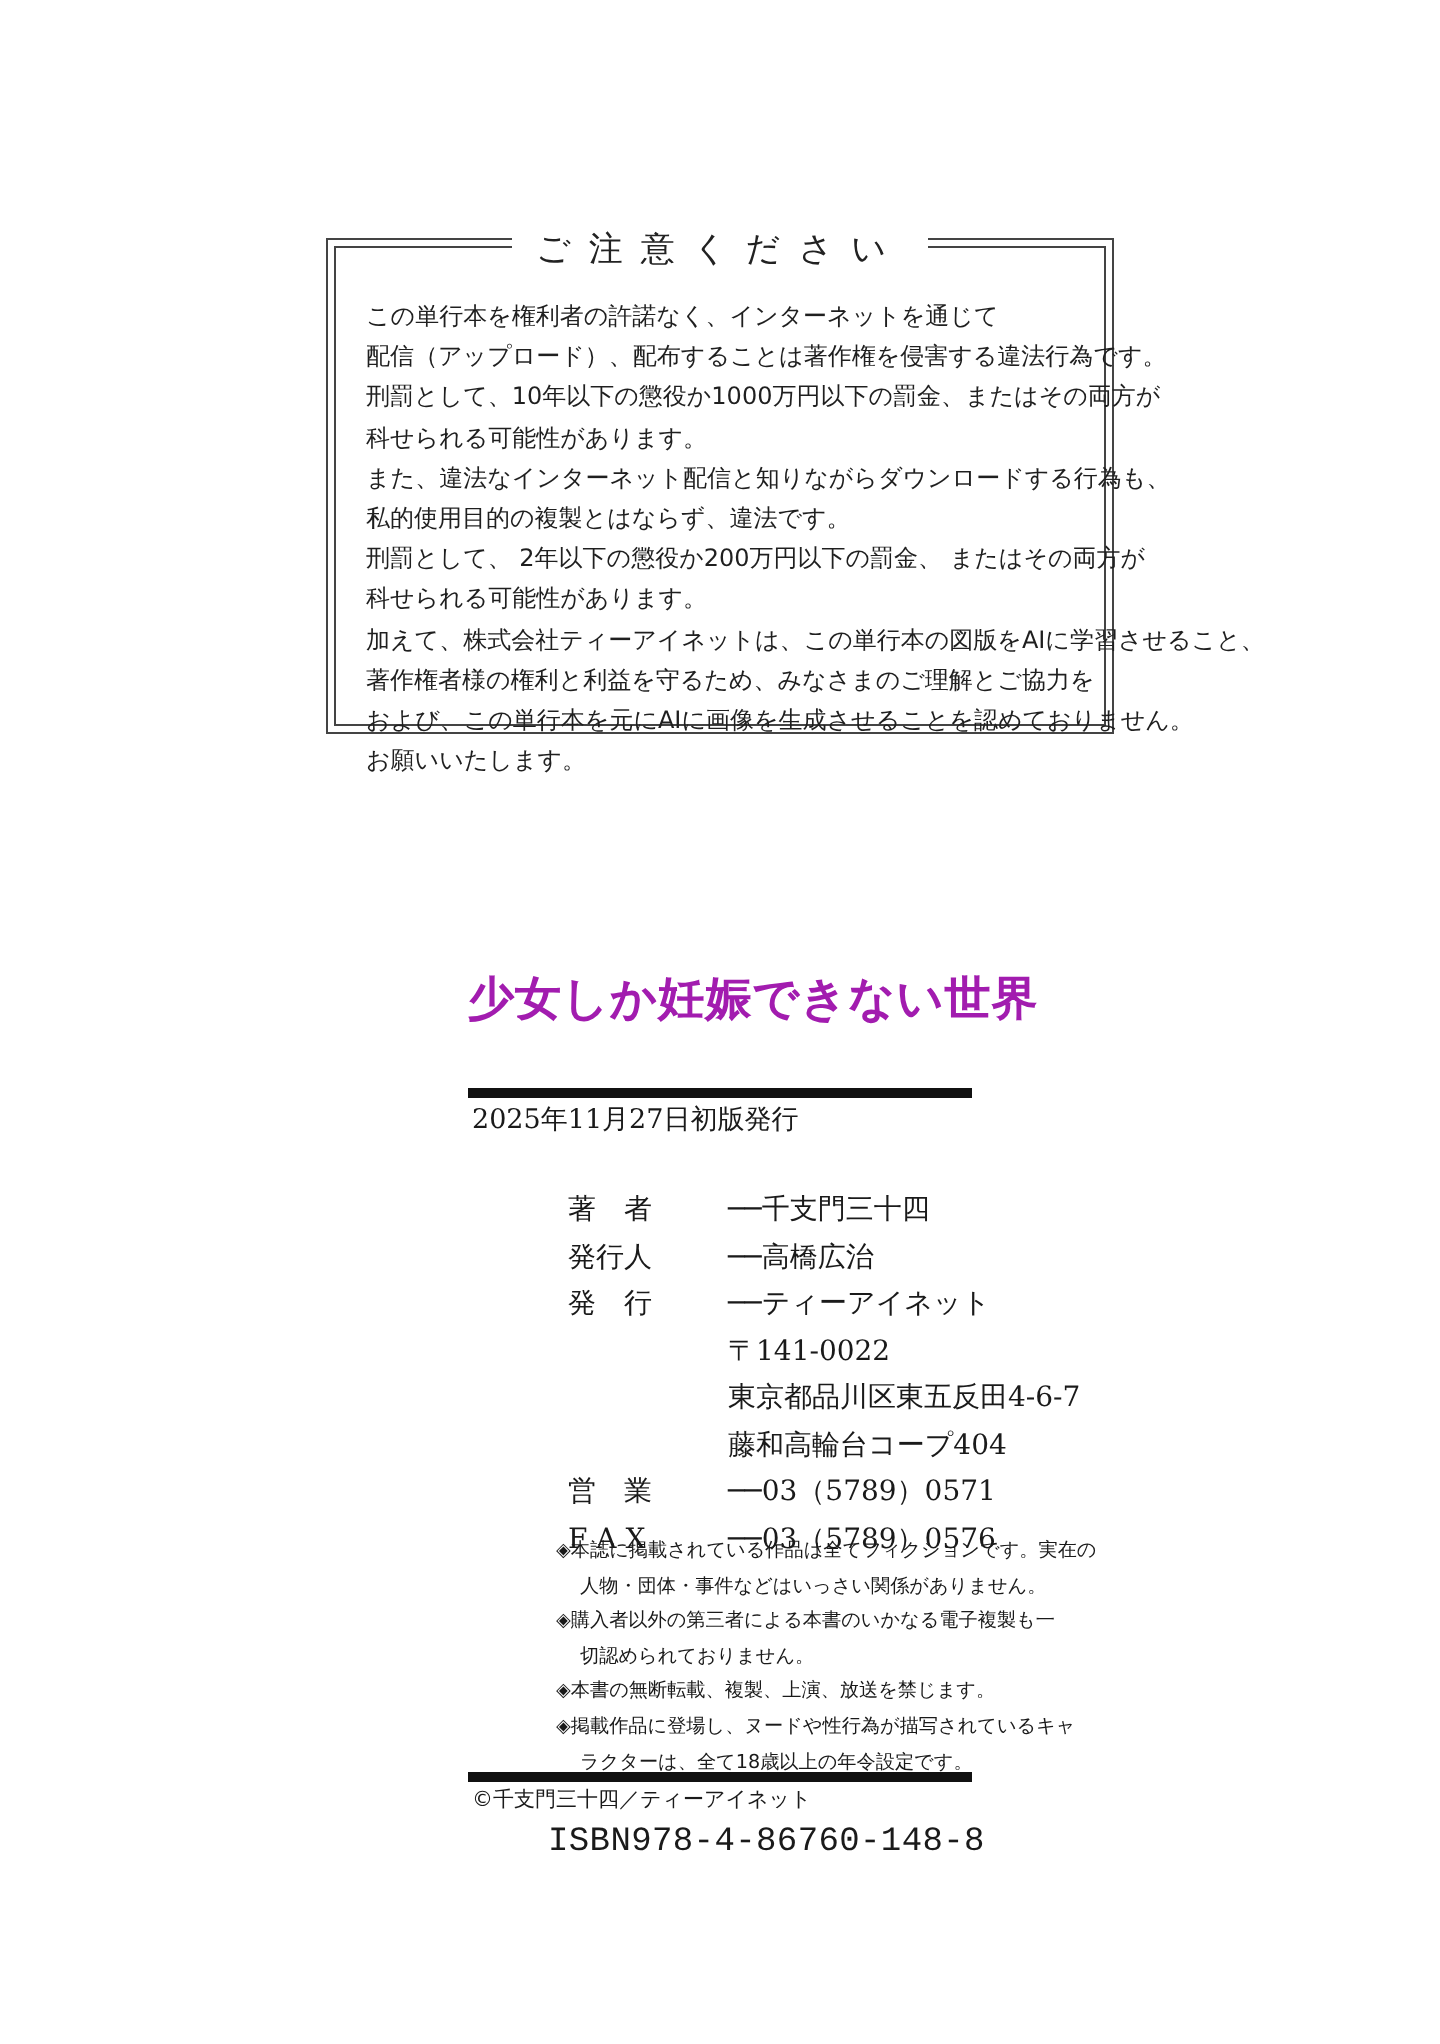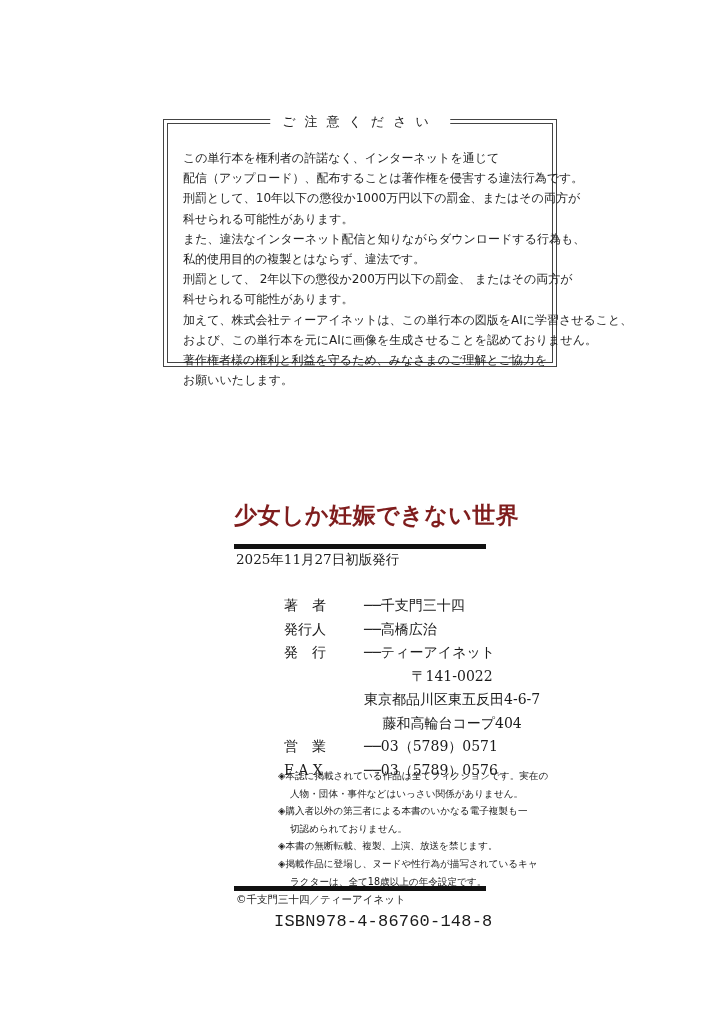--- a/index.html
+++ b/index.html
@@ -10,38 +10,38 @@
   .notice-box {
     position: absolute; left: 163px; top: 119px; width: 394px; height: 248px;
     border: 1px solid #444; box-sizing: border-box;
   }
   .notice-inner {
     position: absolute; left: 3px; top: 3px; right: 3px; bottom: 3px;
     border: 1px solid #444;
   }
   .notice-title {
     position: absolute; top: -11px; left: 50%; transform: translateX(-50%);
-    background: #fff; padding: 0 12px; font-size: 13px; letter-spacing: 9px; white-space: nowrap;
+    background: #fff; padding: 0 12px; font-size: 17px; letter-spacing: 9px; white-space: nowrap;
     font-family: "DejaVu Sans", sans-serif; color: #222;
   }
   .notice-body {
     position: absolute; left: 15px; top: 24px; right: 6px;
     font-size: 12px; line-height: 20.2px; font-family: "DejaVu Sans", sans-serif; color: #1f1f1f;
     white-space: nowrap;
   }
   .book-title {
-    position: absolute; left: 234px; top: 500px; font-size: 23px; font-weight: bold; letter-spacing: 0.5px;
-    font-family: Liberation Mono, monospace; color: #7f1d1d; white-space: nowrap;
+    position: absolute; left: 234px; top: 484px; font-size: 23px; font-weight: bold; letter-spacing: 0.5px;
+    font-family: Liberation Mono, monospace; color: #a21caf; white-space: nowrap;
   }
   .rule-thick { position: absolute; height: 5px; background: #111; }
   .pub-date { position: absolute; left: 236px; top: 551px; font-size: 13.5px; white-space: nowrap; }
   .credits { position: absolute; left: 236px; top: 594px; font-size: 14px; line-height: 23.5px; margin-left: 48px; }
   .credit-row { display: flex; white-space: nowrap; }
   .credit-label { width: 80px; display: inline-block; }
-  .credit-indent { padding-left: 80px; text-align: center; }
+  .credit-indent { padding-left: 80px; }
   .notes {
     position: absolute; left: 234px; top: 767px; font-size: 9.6px; line-height: 17.6px;
     font-family: "DejaVu Sans", sans-serif; white-space: nowrap; color: #1a1a1a; margin-left: 44px;
   }
   .note-cont { padding-left: 12px; }
   .copyright { position: absolute; left: 236px; top: 893px; font-size: 10.5px; font-family: "DejaVu Sans", sans-serif; white-space: nowrap; }
   .isbn { position: absolute; left: 274px; top: 912px; font-size: 17px; font-family: Liberation Mono, monospace; letter-spacing: 0.2px; white-space: nowrap; }
 </style>
 </head>
 <body>
@@ -52,22 +52,22 @@
     <div class="notice-body">
       <div>この単行本を権利者の許諾なく、インターネットを通じて</div>
       <div>配信（アップロード）、配布することは著作権を侵害する違法行為です。</div>
       <div>刑罰として、10年以下の懲役か1000万円以下の罰金、またはその両方が</div>
       <div>科せられる可能性があります。</div>
       <div>また、違法なインターネット配信と知りながらダウンロードする行為も、</div>
       <div>私的使用目的の複製とはならず、違法です。</div>
       <div>刑罰として、 2年以下の懲役か200万円以下の罰金、 またはその両方が</div>
       <div>科せられる可能性があります。</div>
       <div>加えて、株式会社ティーアイネットは、この単行本の図版をAIに学習させること、</div>
+      <div>著作権者様の権利と利益を守るため、みなさまのご理解とご協力を</div>
       <div>および、この単行本を元にAIに画像を生成させることを認めておりません。</div>
-      <div>著作権者様の権利と利益を守るため、みなさまのご理解とご協力を</div>
       <div>お願いいたします。</div>
     </div>
   </div>
 </div>
 
 <div class="book-title">少女しか妊娠できない世界</div>
 <div class="rule-thick" style="left:234px; top:544px; width:252px;"></div>
 <div class="pub-date">2025年11月27日初版発行</div>
 
 <div class="credits">

